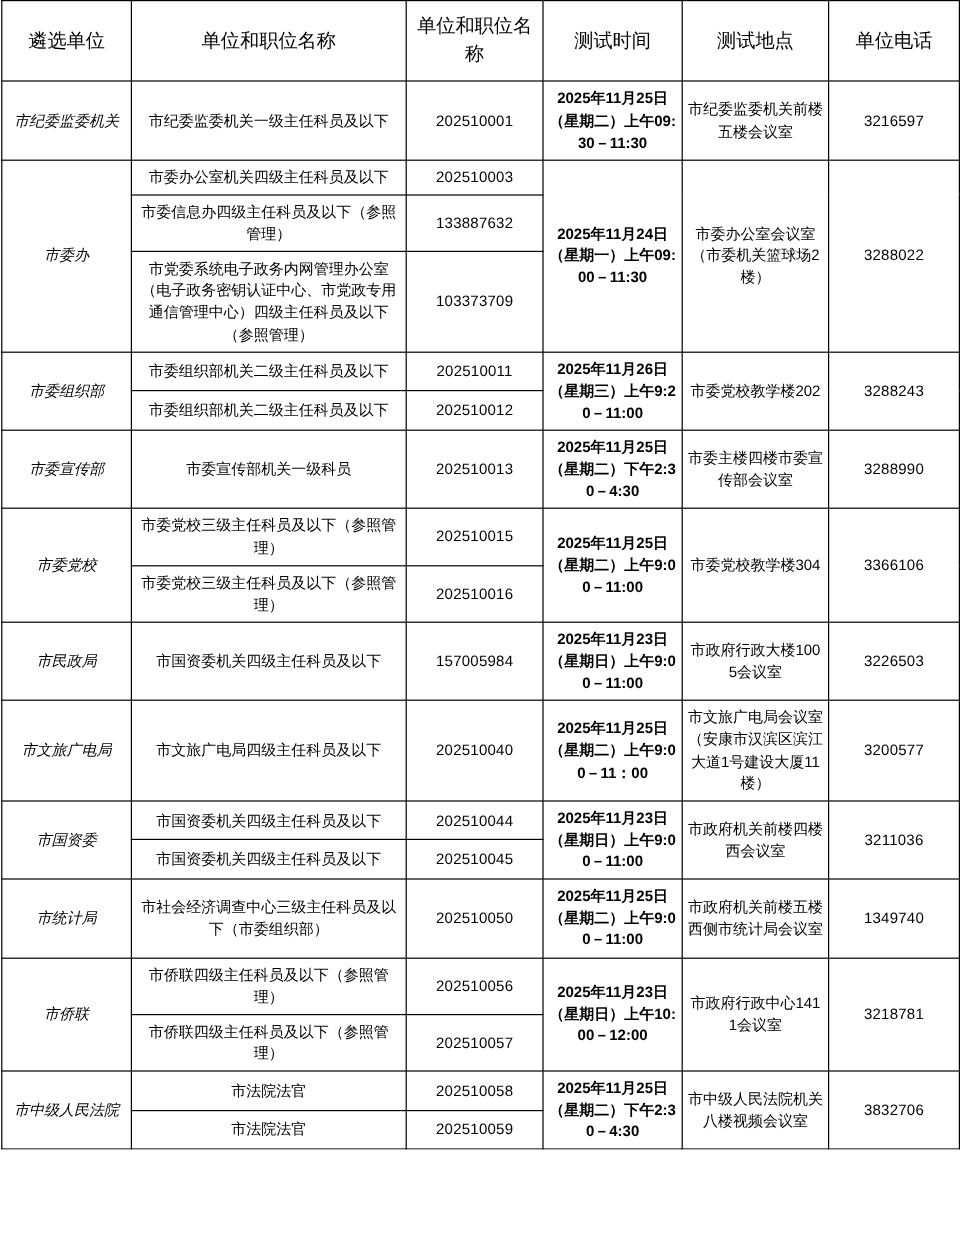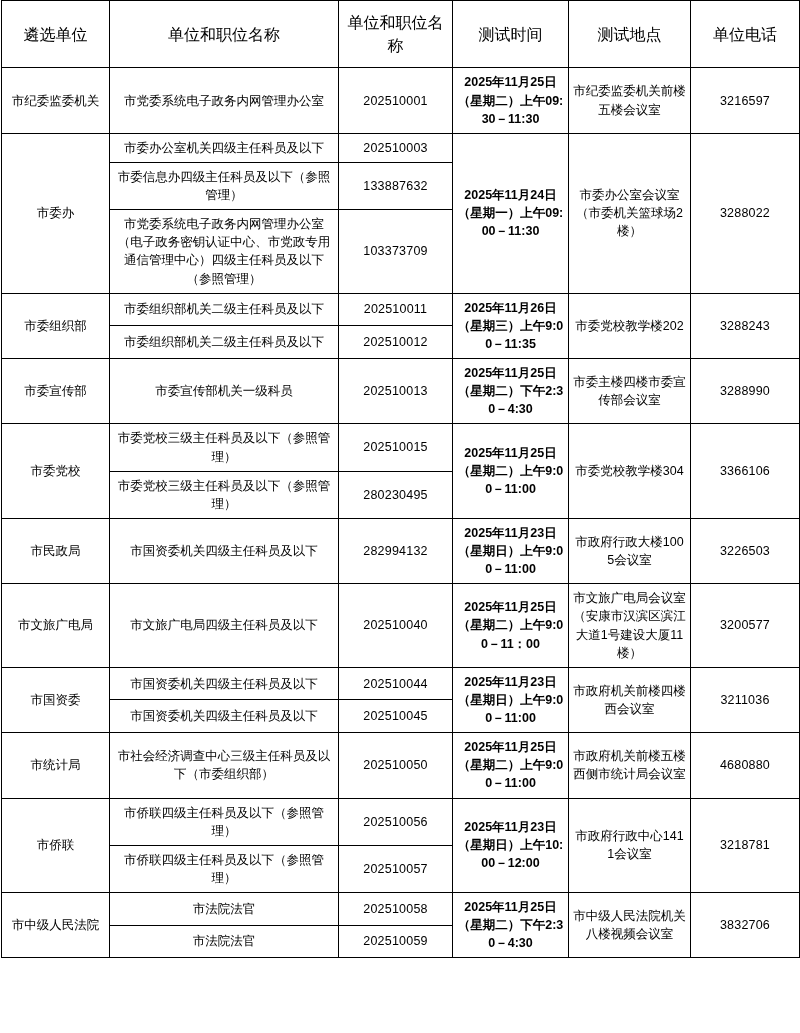--- a/index.html
+++ b/index.html
@@ -45,20 +45,21 @@
   col.c2 { width: 114px; }
   col.c3 { width: 116px; }
   col.c4 { width: 122px; }
   col.c5 { width: 109px; }
 
   td.unit, td.code, td.time, td.place, td.phone {
     font-size: 12.5px;
   }
   td.unit {
     font-size: 13px;
+    font-style: italic;
   }
   td.job {
     text-align: center;
     font-size: 12.5px;
     padding-left: 6px;
     padding-right: 6px;
   }
   td.code {
     letter-spacing: 0.2px;
   }
@@ -96,21 +97,21 @@
         <th>单位和职位名称</th>
         <th>单位和职位名称</th>
         <th>测试时间</th>
         <th>测试地点</th>
         <th>单位电话</th>
       </tr>
     </thead>
     <tbody id="tbody">
         <tr>
           <td class="unit" rowspan="1">市纪委监委机关</td>
-          <td class="job">市党委系统电子政务内网管理办公室</td>
+          <td class="job">市纪委监委机关一级主任科员及以下</td>
           <td class="code">202510001</td>
           <td class="time" rowspan="1">2025年11月25日（星期二）上午09:30－11:30</td>
           <td class="place" rowspan="1">市纪委监委机关前楼五楼会议室</td>
           <td class="phone" rowspan="1">3216597</td>
         </tr>
         <tr>
           <td class="unit" rowspan="3">市委办</td>
           <td class="job">市委办公室机关四级主任科员及以下</td>
           <td class="code">202510003</td>
           <td class="time" rowspan="3">2025年11月24日（星期一）上午09:00－11:30</td>
@@ -122,21 +123,21 @@
           <td class="code">133887632</td>
         </tr>
         <tr>
           <td class="job">市党委系统电子政务内网管理办公室（电子政务密钥认证中心、市党政专用通信管理中心）四级主任科员及以下（参照管理）</td>
           <td class="code">103373709</td>
         </tr>
         <tr>
           <td class="unit" rowspan="2">市委组织部</td>
           <td class="job">市委组织部机关二级主任科员及以下</td>
           <td class="code">202510011</td>
-          <td class="time" rowspan="2">2025年11月26日（星期三）上午9:00－11:35</td>
+          <td class="time" rowspan="2">2025年11月26日（星期三）上午9:20－11:00</td>
           <td class="place" rowspan="2">市委党校教学楼202</td>
           <td class="phone" rowspan="2">3288243</td>
         </tr>
         <tr>
           <td class="job">市委组织部机关二级主任科员及以下</td>
           <td class="code">202510012</td>
         </tr>
         <tr>
           <td class="unit" rowspan="1">市委宣传部</td>
           <td class="job">市委宣传部机关一级科员</td>
@@ -148,26 +149,26 @@
         <tr>
           <td class="unit" rowspan="2">市委党校</td>
           <td class="job">市委党校三级主任科员及以下（参照管理）</td>
           <td class="code">202510015</td>
           <td class="time" rowspan="2">2025年11月25日（星期二）上午9:00－11:00</td>
           <td class="place" rowspan="2">市委党校教学楼304</td>
           <td class="phone" rowspan="2">3366106</td>
         </tr>
         <tr>
           <td class="job">市委党校三级主任科员及以下（参照管理）</td>
-          <td class="code">280230495</td>
+          <td class="code">202510016</td>
         </tr>
         <tr>
           <td class="unit" rowspan="1">市民政局</td>
           <td class="job">市国资委机关四级主任科员及以下</td>
-          <td class="code">282994132</td>
+          <td class="code">157005984</td>
           <td class="time" rowspan="1">2025年11月23日（星期日）上午9:00－11:00</td>
           <td class="place" rowspan="1">市政府行政大楼1005会议室</td>
           <td class="phone" rowspan="1">3226503</td>
         </tr>
         <tr>
           <td class="unit" rowspan="1">市文旅广电局</td>
           <td class="job">市文旅广电局四级主任科员及以下</td>
           <td class="code">202510040</td>
           <td class="time" rowspan="1">2025年11月25日（星期二）上午9:00－11：00</td>
           <td class="place" rowspan="1">市文旅广电局会议室（安康市汉滨区滨江大道1号建设大厦11楼）</td>
@@ -184,21 +185,21 @@
         <tr>
           <td class="job">市国资委机关四级主任科员及以下</td>
           <td class="code">202510045</td>
         </tr>
         <tr>
           <td class="unit" rowspan="1">市统计局</td>
           <td class="job">市社会经济调查中心三级主任科员及以下（市委组织部）</td>
           <td class="code">202510050</td>
           <td class="time" rowspan="1">2025年11月25日（星期二）上午9:00－11:00</td>
           <td class="place" rowspan="1">市政府机关前楼五楼西侧市统计局会议室</td>
-          <td class="phone" rowspan="1">4680880</td>
+          <td class="phone" rowspan="1">1349740</td>
         </tr>
         <tr>
           <td class="unit" rowspan="2">市侨联</td>
           <td class="job">市侨联四级主任科员及以下（参照管理）</td>
           <td class="code">202510056</td>
           <td class="time" rowspan="2">2025年11月23日（星期日）上午10:00－12:00</td>
           <td class="place" rowspan="2">市政府行政中心1411会议室</td>
           <td class="phone" rowspan="2">3218781</td>
         </tr>
         <tr>

